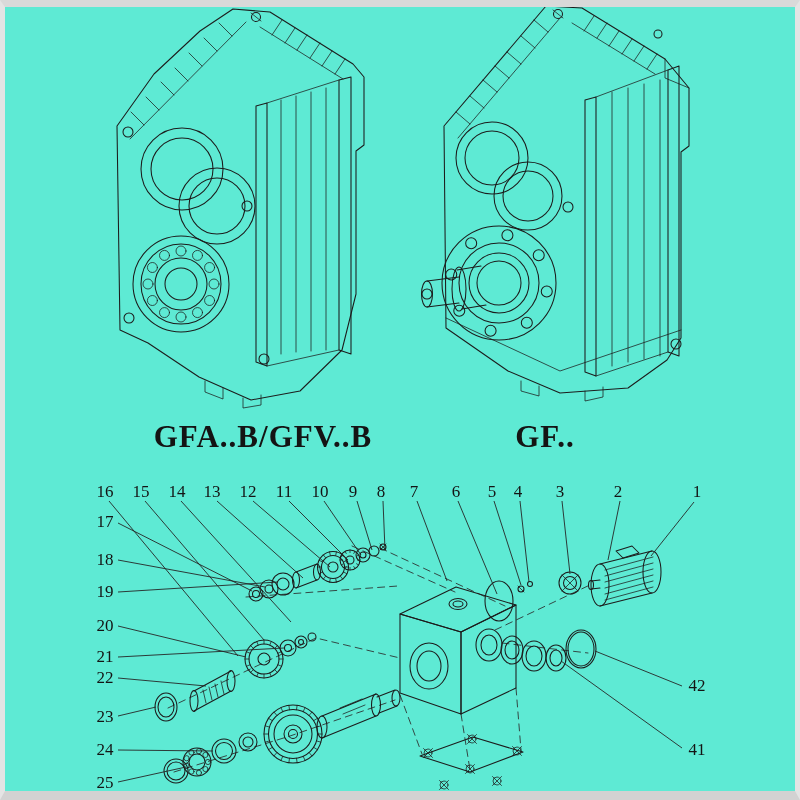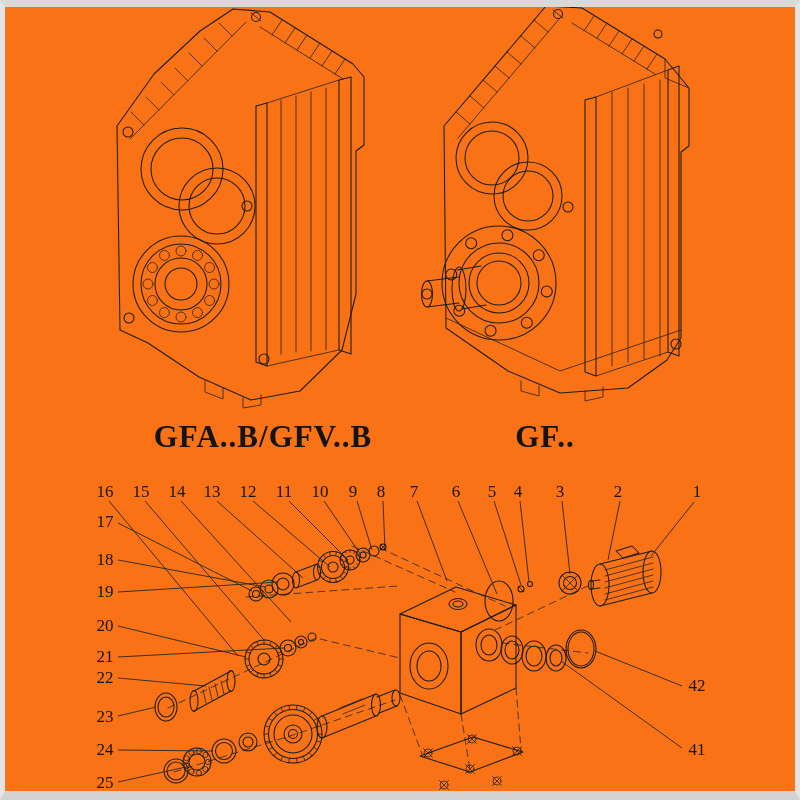--- a/index.html
+++ b/index.html
@@ -1,16 +1,16 @@
 <!DOCTYPE html>
 <html><head>
 <meta charset="utf-8">
 <style>
   html,body{margin:0;padding:0;background:#bfbfbf;}
-  .page{position:relative;width:800px;height:800px;background:#f97316;overflow:hidden;
+  .page{position:relative;width:800px;height:800px;background:#5eead4;overflow:hidden;
         font-family:"Liberation Serif",serif;}
   .frame{position:absolute;inset:0;z-index:6;pointer-events:none;
          border-top:7px solid #d9d9d9;border-bottom:9px solid #d2d2d2;
          border-left:5px solid #e4e4e4;border-right:5px solid #e4e4e4;}
   svg.sheet{position:absolute;left:0;top:0;}
   .art{stroke:#1c1c1c;stroke-width:1.05;fill:none;stroke-linecap:round;stroke-linejoin:round;}
   .thin{stroke-width:0.75;}
   .leaders{stroke:#262626;stroke-width:0.9;fill:none;}
   .dash{stroke:#2b2b2b;stroke-width:0.85;fill:none;stroke-dasharray:7 5;}
   text{stroke:none;fill:#141414;}

